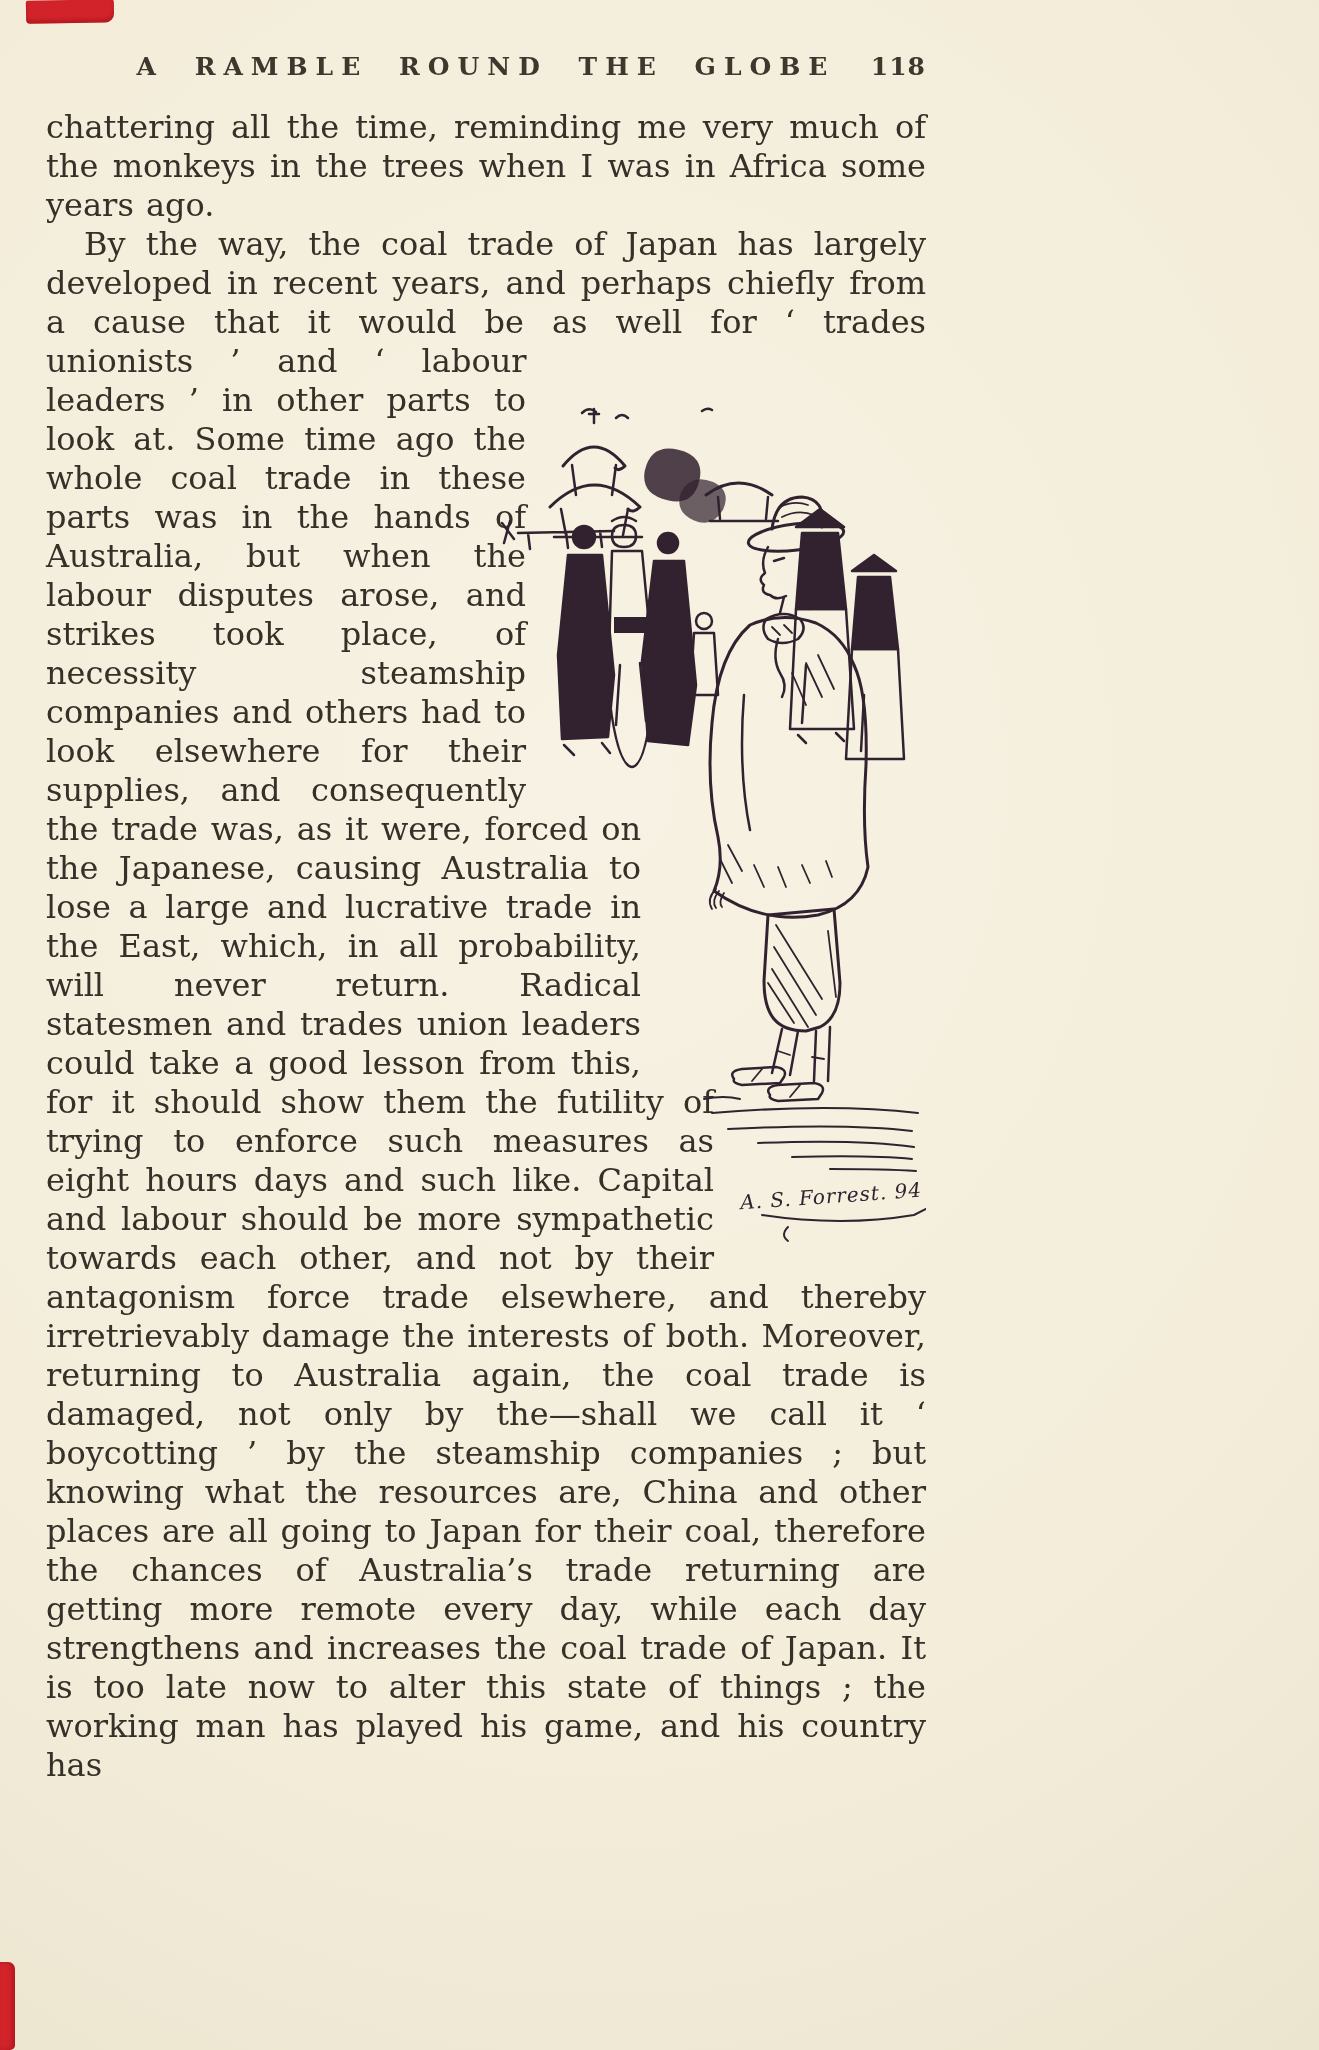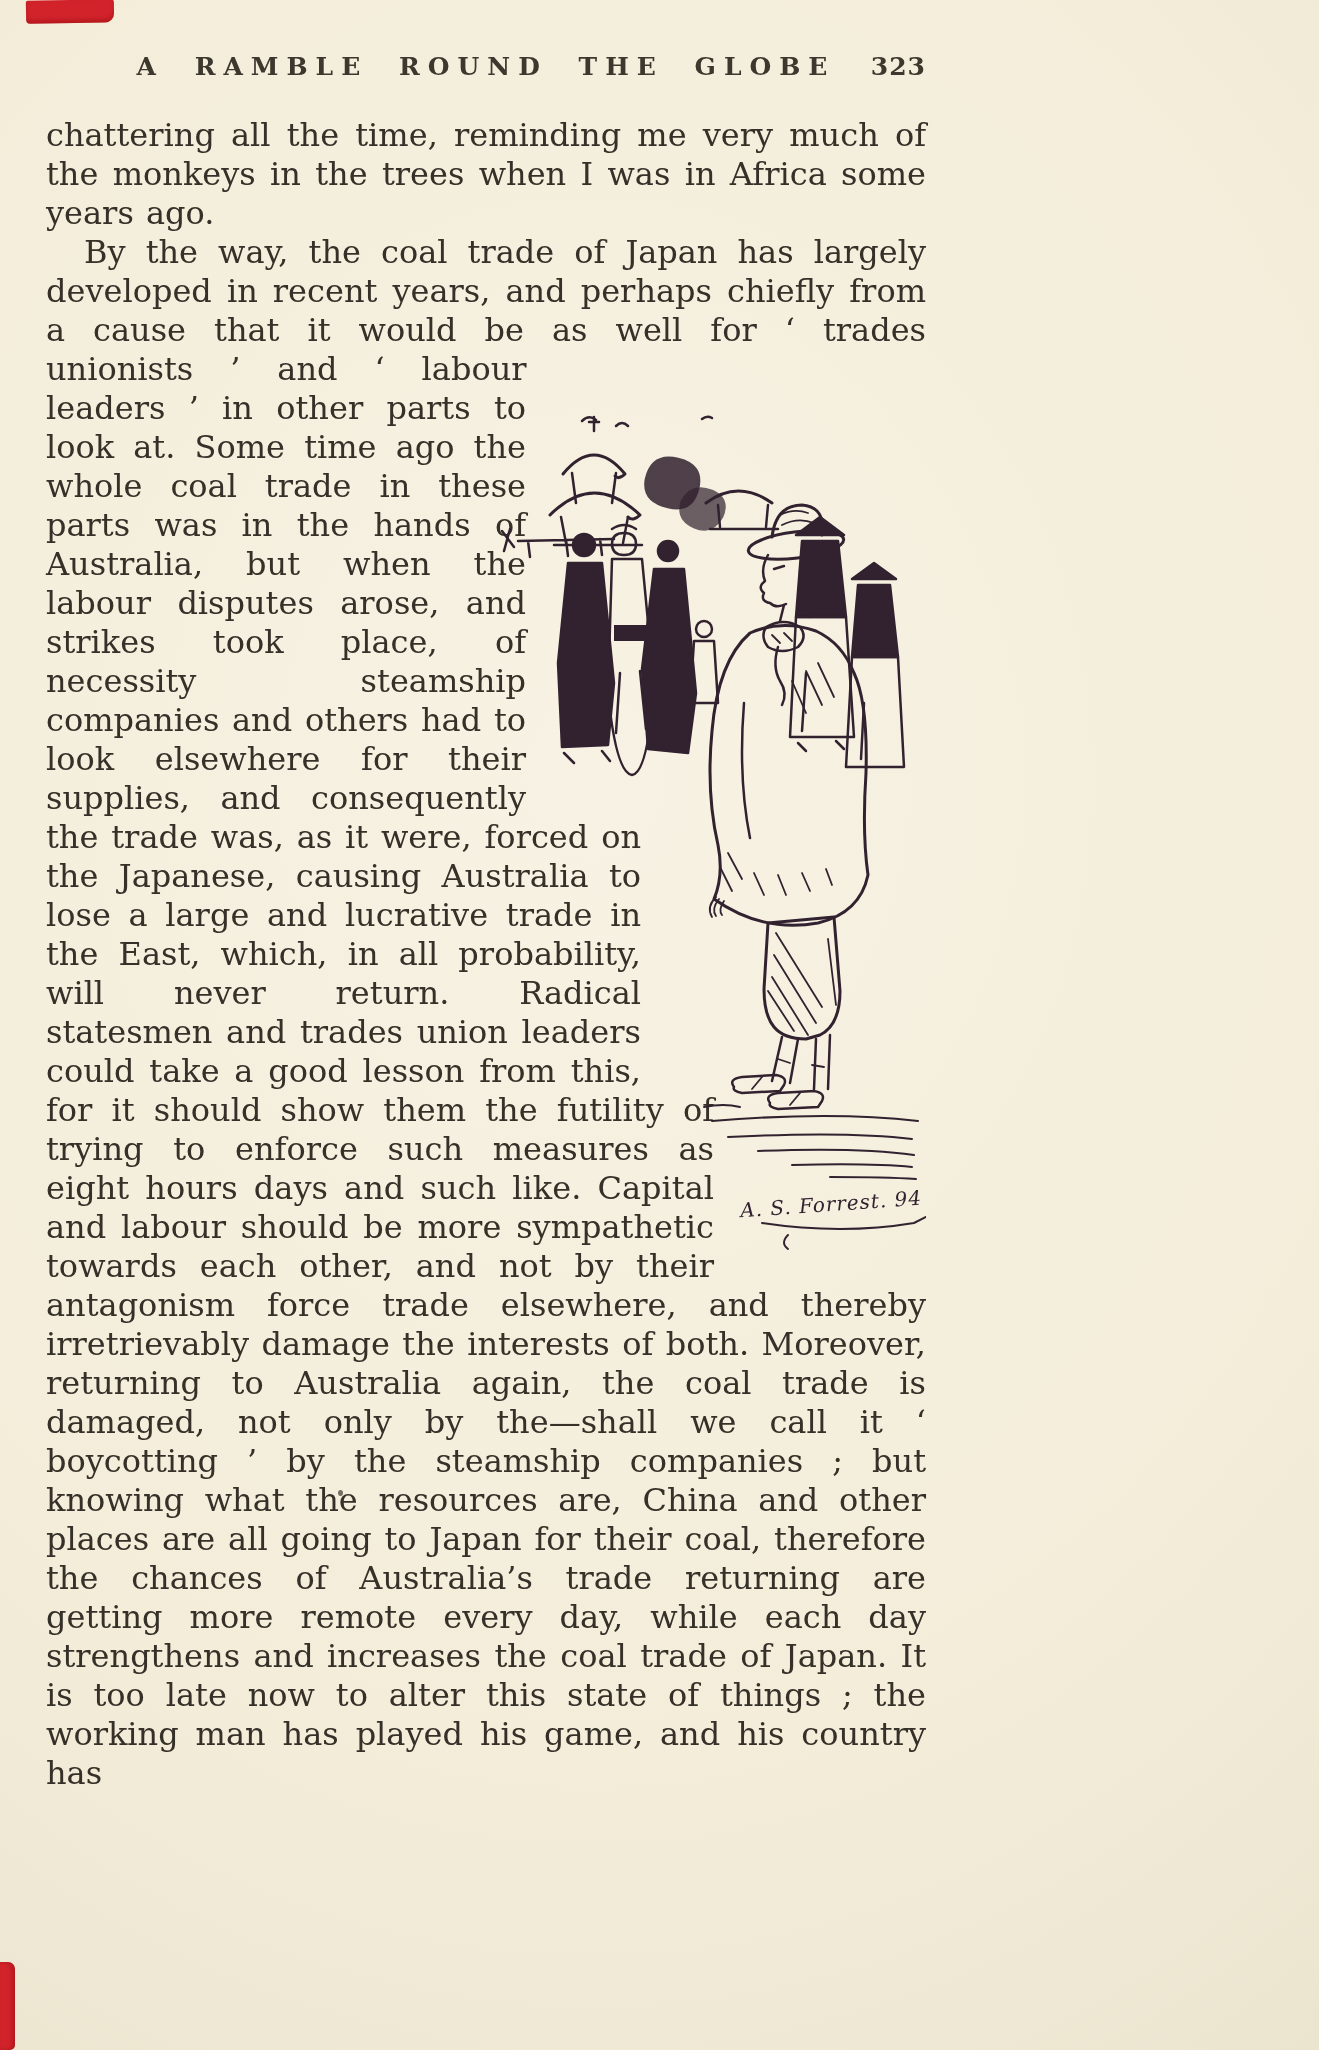--- a/index.html
+++ b/index.html
@@ -39,21 +39,21 @@
     left: 46px; top: 52px; width: 880px;
   }
   .running-header {
     position: relative;
     text-align: center;
     font-weight: bold;
     font-size: 25px;
     letter-spacing: 8px;
     word-spacing: 14px;
     color: #3c382e;
-    margin-bottom: 34px;
+    margin-bottom: 26px;
     line-height: 30px;
   }
   .page-number {
     position: absolute;
     right: 0; top: 0;
     letter-spacing: 1px;
     word-spacing: normal;
   }
   .para {
     font-size: 32px;
@@ -101,21 +101,21 @@
 <div class="page">
 
   <div class="scan-mark scan-mark-top"></div>
   <div class="scan-mark scan-mark-bottom"></div>
   <div class="speck"></div>
 
   <div class="content">
 
     <div class="running-header">
       <span>A RAMBLE ROUND THE GLOBE</span>
-      <span class="page-number">323</span>
+      <span class="page-number">118</span>
     </div>
 
     <p class="para">chattering all the time, reminding me very much of the monkeys in the trees when I was in Africa some years ago.</p>
 
     <div class="illustration-float">
       <svg viewBox="0 0 460 1035" width="460" height="1035">
         <g fill="none" stroke="currentColor" stroke-linecap="round" stroke-linejoin="round" stroke-width="2.5">
 
           <g>
             <path d="M116,188 q7,-7 14,-1"></path>

